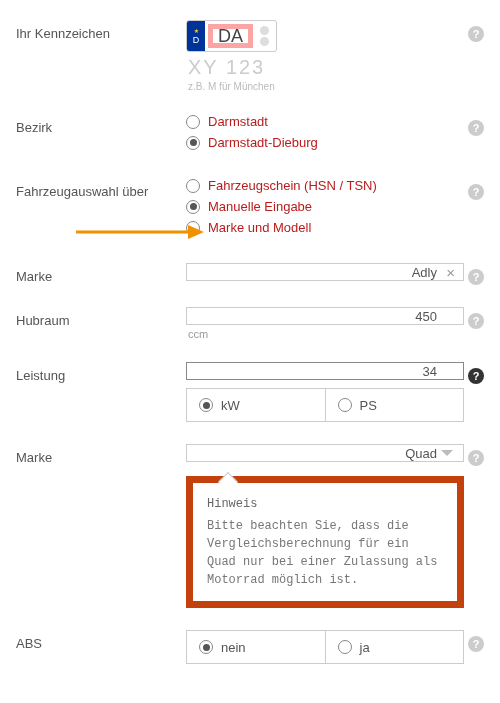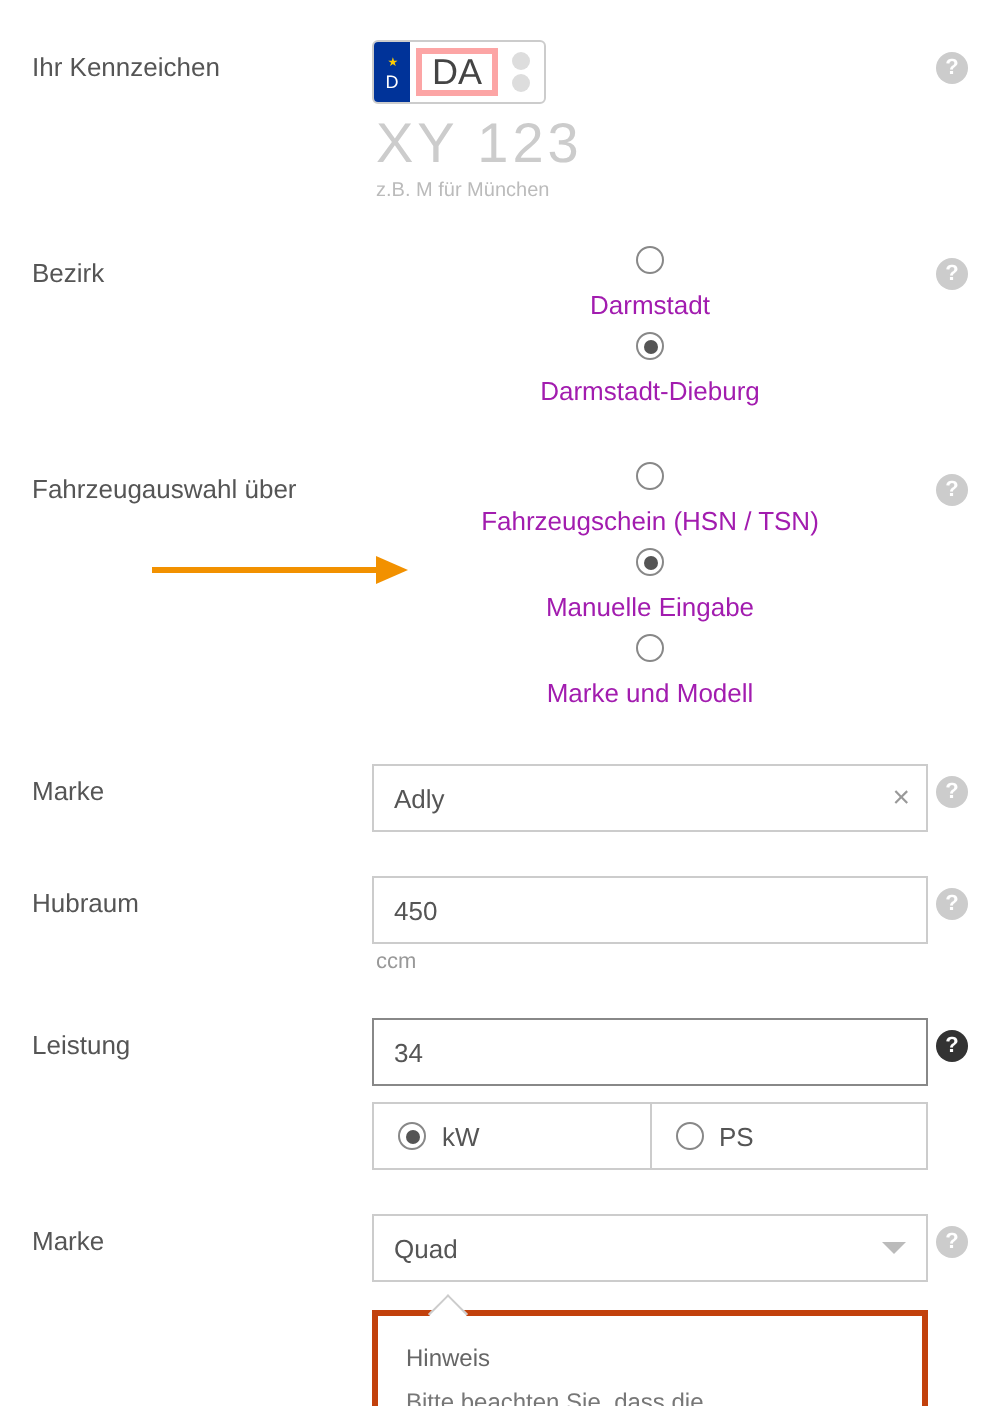--- a/index.html
+++ b/index.html
@@ -66,21 +66,21 @@
     color: #fff;
     font-size: 9px;
     display: flex;
     flex-direction: column;
     align-items: center;
     justify-content: center;
     gap: 1px;
   }
   .plate .eu .stars { font-size: 6px; color: #ffcc00; letter-spacing: -1px; }
   .plate .code {
-    border: 3px solid #fca5a5;
+    border: 5px solid #fca5a5;
     margin: 3px;
     padding: 1px 5px;
     font-size: 18px;
     font-family: Arial, sans-serif;
     display: flex;
     align-items: center;
     color: #444;
   }
   .plate .seals {
     width: 20px;
@@ -88,40 +88,39 @@
     flex-direction: column;
     align-items: center;
     justify-content: center;
     gap: 2px;
     padding-right: 3px;
   }
   .plate .seals .seal {
     width: 9px; height: 9px; border-radius: 50%; background: #ddd;
   }
   .plate-ghost {
-    font-size: 28px;
+    font-size: 20px;
     color: #ccc;
     margin: 4px 0 2px 2px;
     letter-spacing: 2px;
   }
   .plate-hint {
     font-size: 10px;
     color: #bbb;
     margin-left: 2px;
   }
   
   .radio-item {
     display: flex;
     align-items: center;
     gap: 8px;
     margin-bottom: 6px;
     cursor: pointer;
     font-size: 13px;
-    color: #a21caf;
-    flex-direction: column;
+    color: #b91c1c;
   }
   .radio {
     width: 14px; height: 14px;
     border: 1px solid #888;
     border-radius: 50%;
     display: flex;
     align-items: center;
     justify-content: center;
     flex-shrink: 0;
   }
@@ -134,29 +133,30 @@
   
   .arrow {
     position: absolute;
     left: 60px;
     top: 44px;
     pointer-events: none;
   }
   
   .text-input, .select-box {
     width: 100%;
-    height: 34px;
+    height: 18px;
     border: 1px solid #ccc;
-    padding: 0 10px;
+    padding: 0 26px;
     font-size: 13px;
     color: #555;
     display: flex;
     align-items: center;
     position: relative;
     background: #fff;
+    justify-content: flex-end;
   }
   .text-input.focused, .text-input.dark-border { border-color: #888; }
   .text-input .clear-x {
     position: absolute;
     right: 8px;
     top: 50%;
     transform: translateY(-50%);
     color: #999;
     font-size: 15px;
     cursor: pointer;
@@ -187,27 +187,28 @@
     flex: 1;
     display: flex;
     align-items: center;
     gap: 8px;
     padding: 0 12px;
     cursor: pointer;
   }
   .seg > div + div { border-left: 1px solid #ccc; }
   
   .hint-box {
-    border: 3px solid #c2410c;
+    border: 7px solid #c2410c;
     padding: 12px 14px;
     margin-top: 14px;
     position: relative;
     font-size: 12px;
     line-height: 1.5;
     color: #777;
+    font-family: Liberation Mono, monospace;
   }
   .hint-box .pointer {
     position: absolute;
     top: -8px;
     left: 28px;
     width: 14px; height: 14px;
     border-left: 1px solid #ccc;
     border-top: 1px solid #ccc;
     background: #fff;
     transform: rotate(45deg);
@@ -252,21 +253,21 @@
     <div class="radio-item">
       <div class="radio selected"></div>
       <span>Darmstadt-Dieburg</span>
     </div>
   </div>
   <div class="help">
       <div class="help-icon">?</div>
     </div>
 </div>
 
-<div class="row" style="position:relative;gap:22px;">
+<div class="row" style="position:relative;">
   <div class="label">Fahrzeugauswahl über</div>
   <div class="control">
     <div class="radio-item">
       <div class="radio"></div>
       <span>Fahrzeugschein (HSN / TSN)</span>
     </div>
     <div class="radio-item">
       <div class="radio selected"></div>
       <span>Manuelle Eingabe</span>
     </div>

